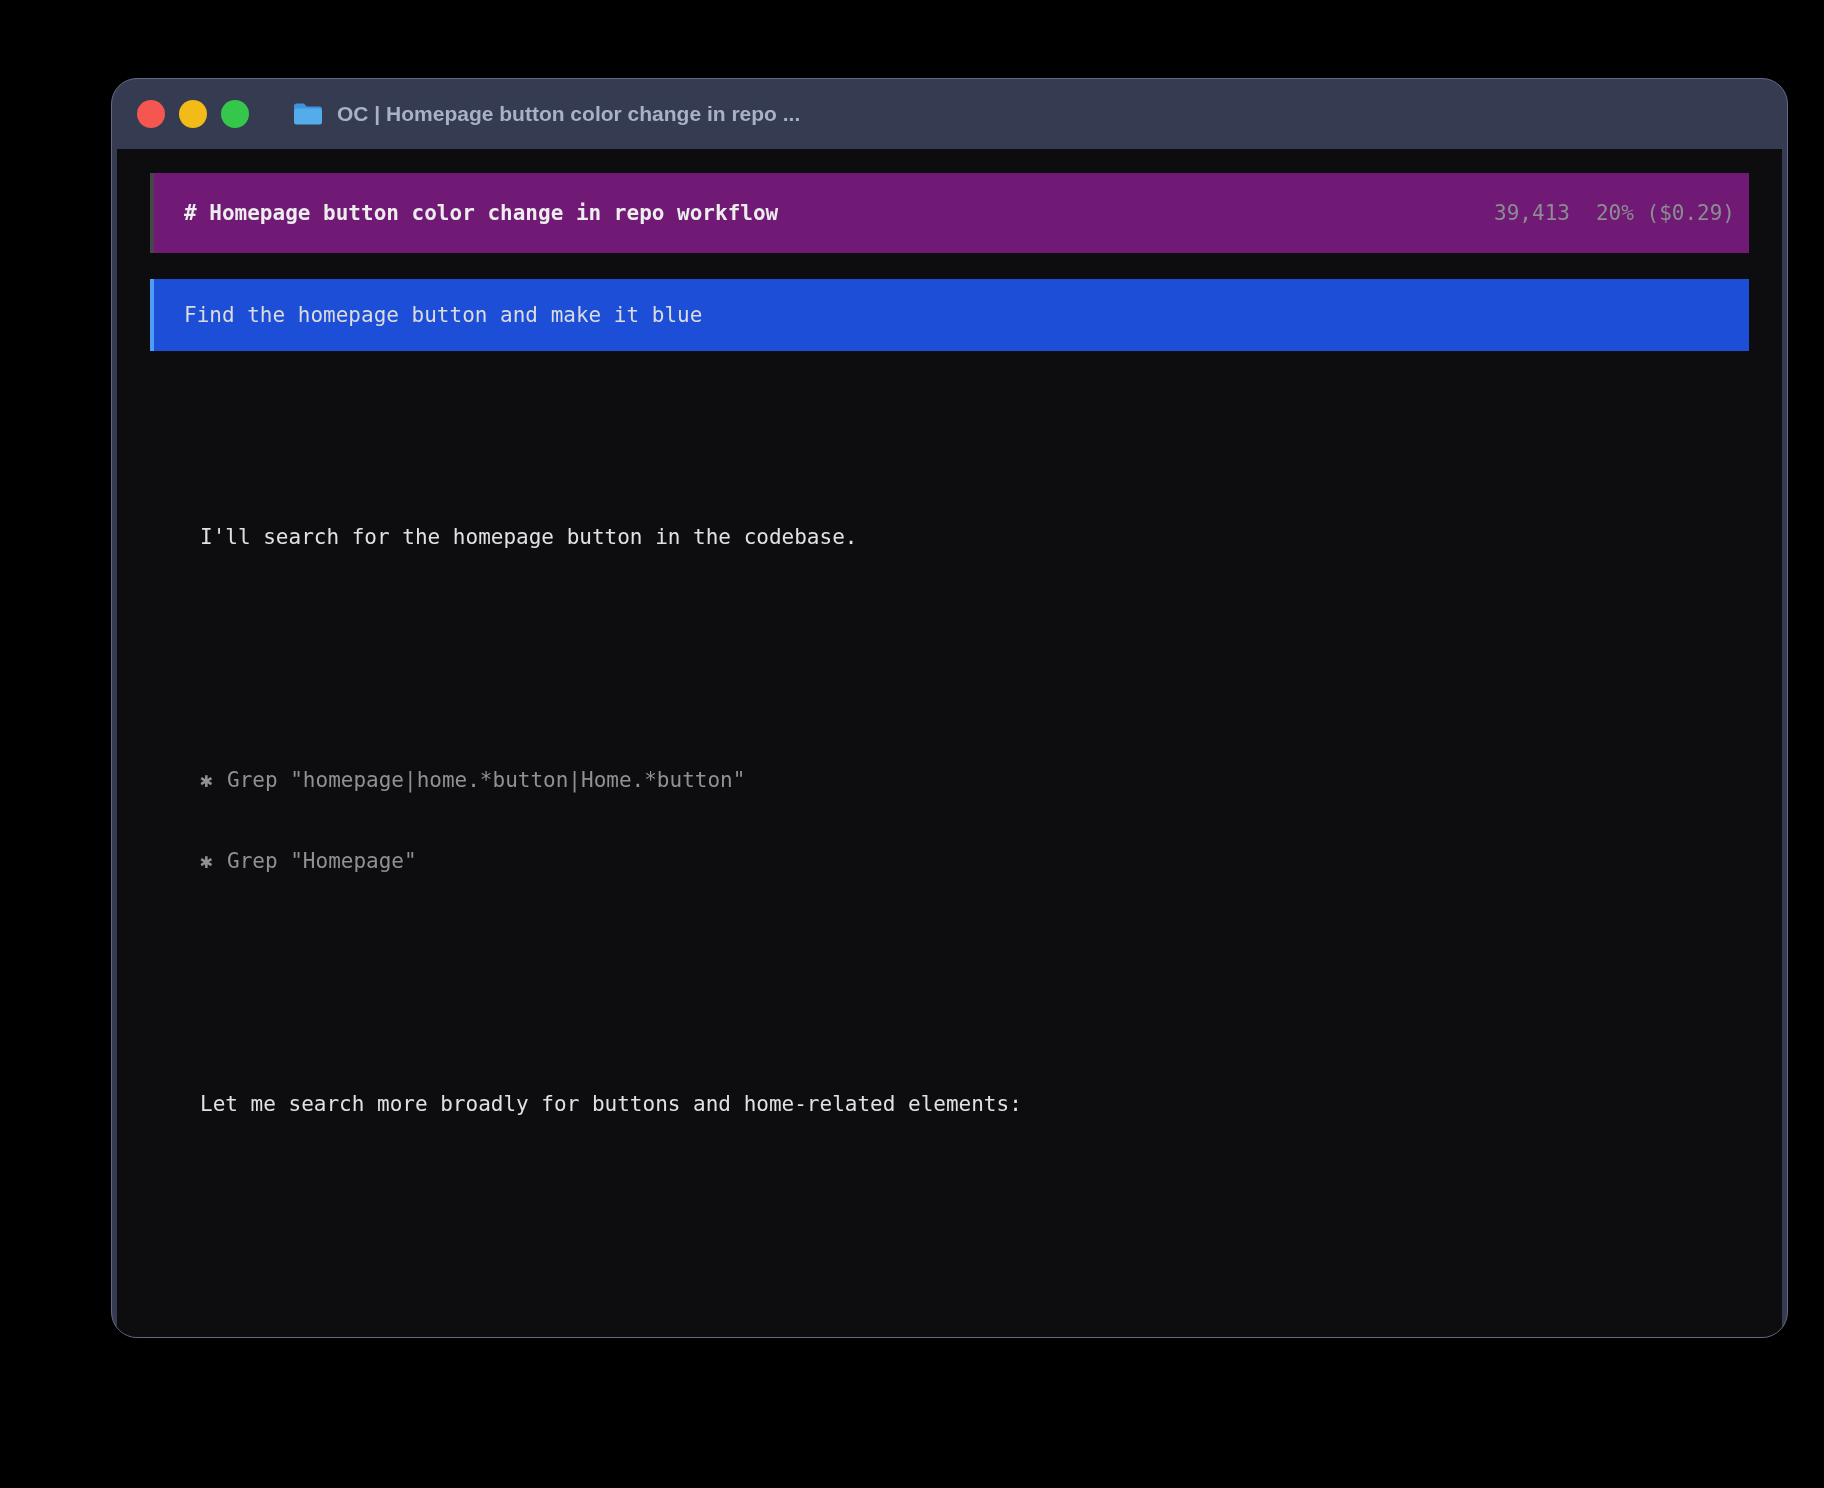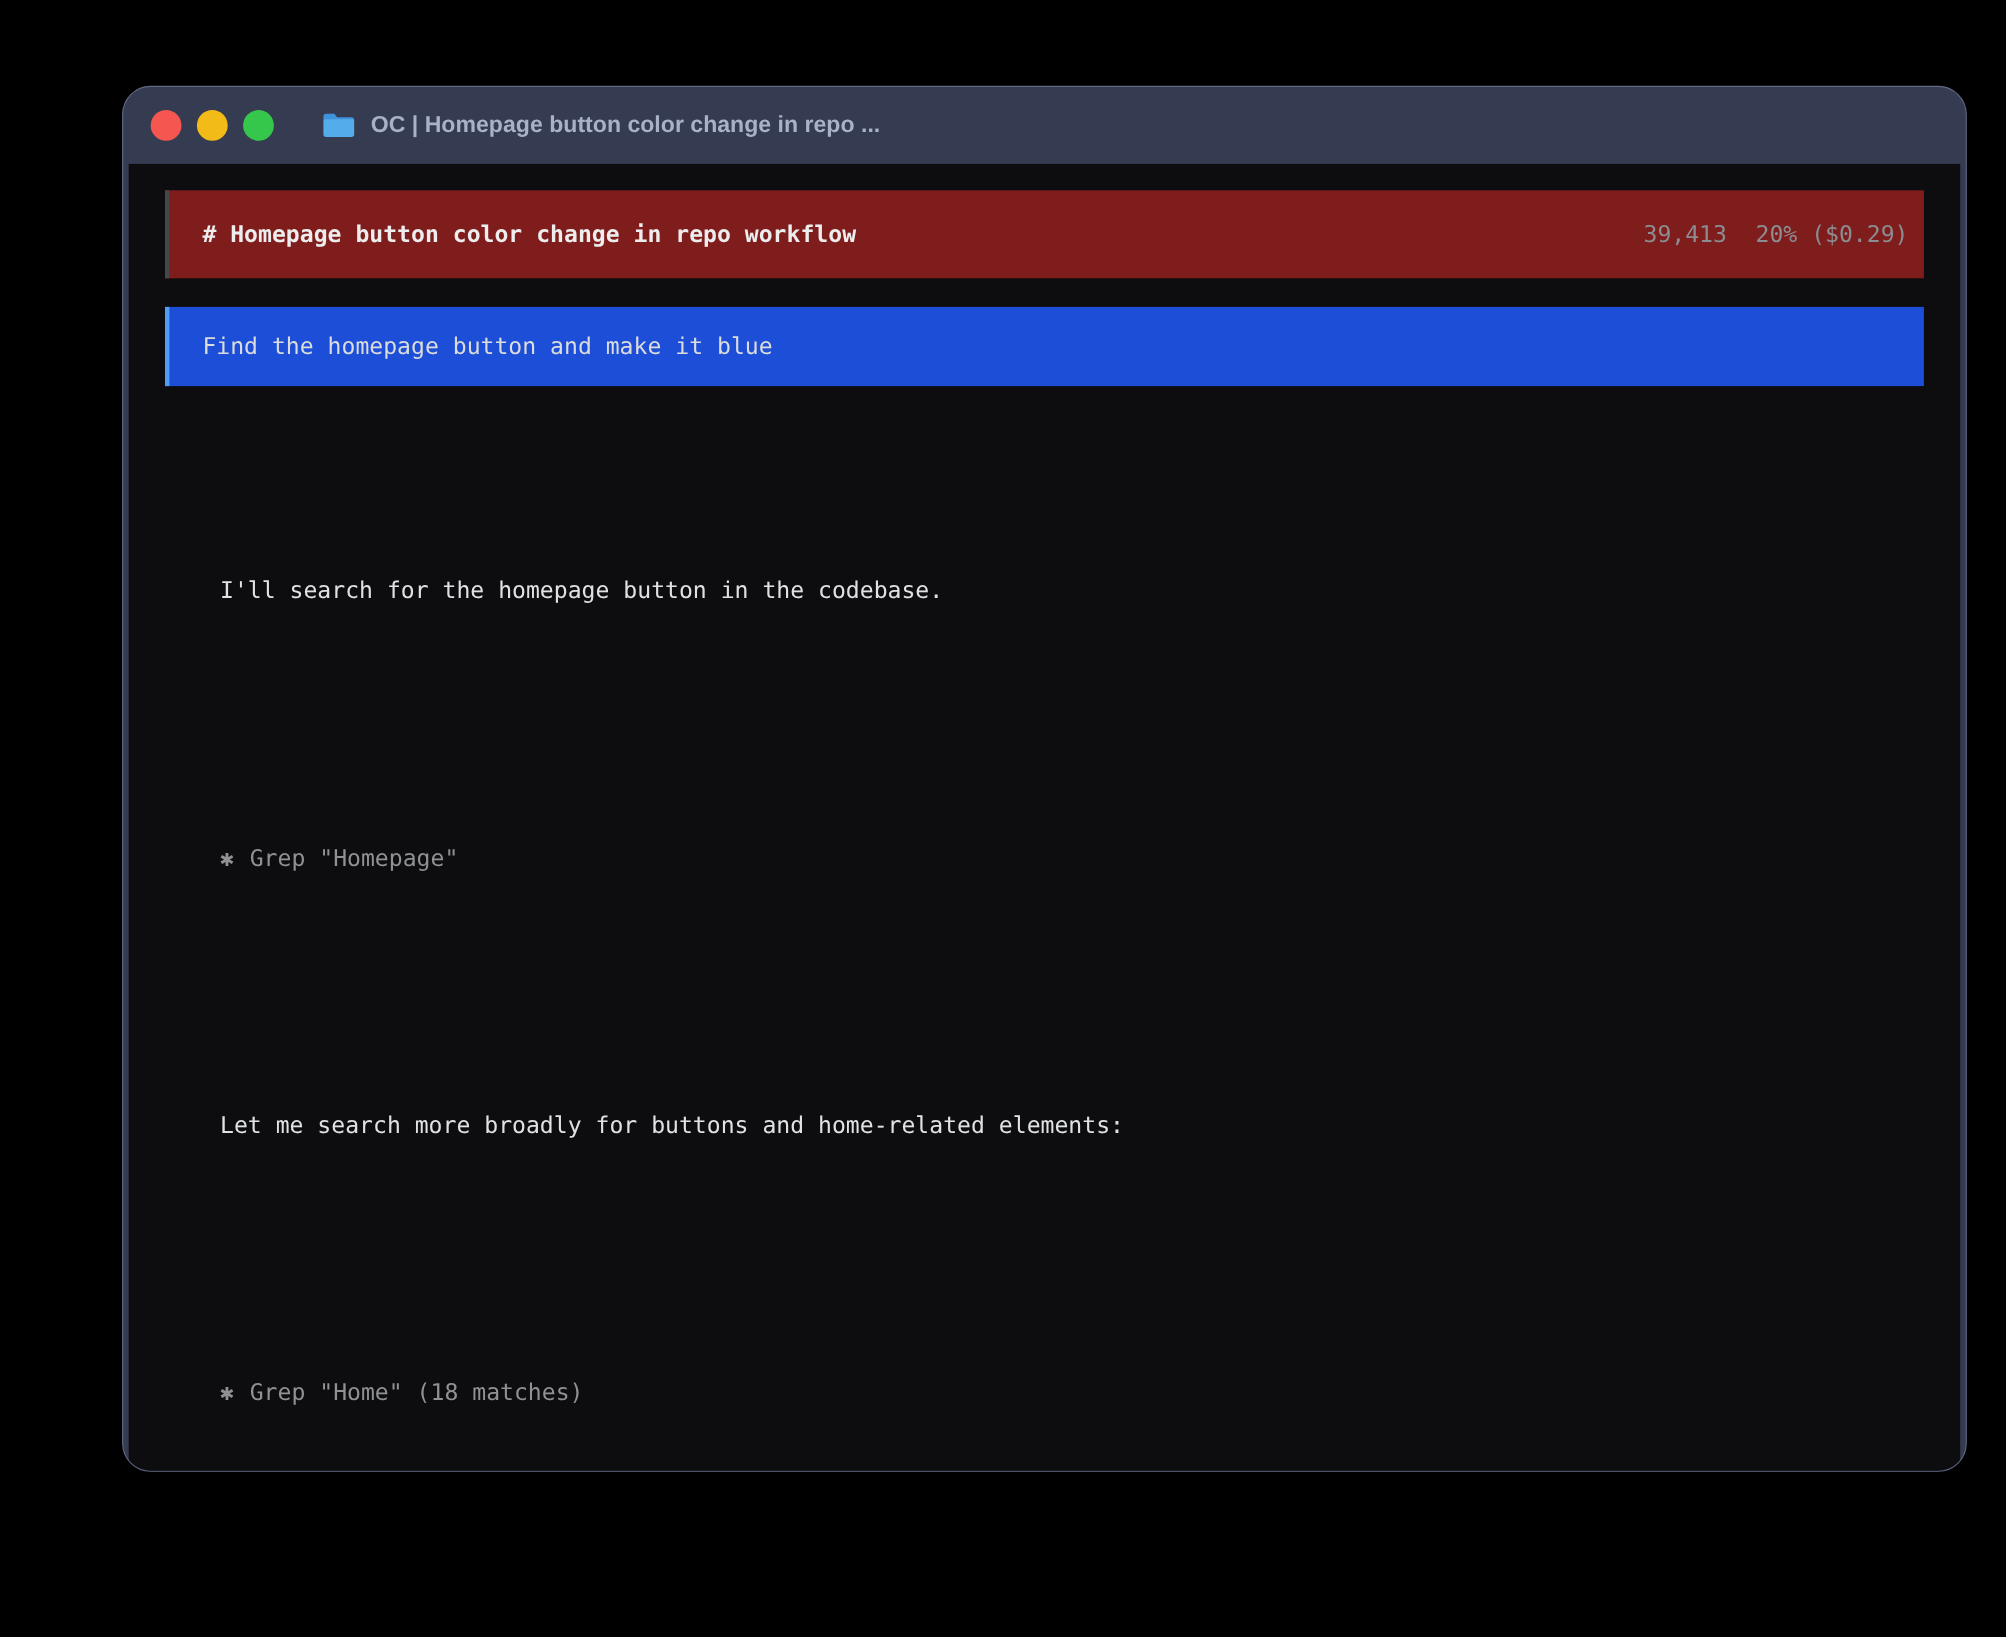--- a/index.html
+++ b/index.html
@@ -25,21 +25,21 @@
   }
 
   
   .terminal {
     flex:1; margin:0 5px 25px; background:#0d0d0f;
     display:flex; flex-direction:column; padding:24px 33px 0;
     font-size:21px; line-height:27px; white-space:pre;
   }
 
   .hblock {
-    flex:none; height:80px; background:#7f1d1d; border-left:4px solid #46474b;
+    flex:none; height:80px; background:#701a75; border-left:4px solid #46474b;
     display:flex; align-items:center; padding:0 14px 0 30px; margin-bottom:26px;
   }
   .hblock .s-title { font-weight:bold; color:#ededee; flex:1; }
   .hblock .s-stats { color:#8b8d91; display:flex; gap:26px; }
 
   .ublock {
     flex:none; height:72px; background:#1d4ed8; border-left:4px solid #509df6;
     display:flex; align-items:center; padding-left:30px; color:#dadcdd; margin-bottom:38px;
   }
 
@@ -81,20 +81,21 @@
       <span>Find the homepage button and make it blue</span>
     </div>
 
     <div class="transcript">
 
       <div class="grp">
         <div class="line txt">I'll search for the homepage button in the codebase.</div>
       </div>
 
       <div class="grp">
+        <div class="line tool"><span class="marker">✱</span><span>Grep "homepage|home.*button|Home.*button"</span></div>
         <div class="line tool"><span class="marker">✱</span><span>Grep "Homepage"</span></div>
       </div>
 
       <div class="grp">
         <div class="line txt">Let me search more broadly for buttons and home-related elements:</div>
       </div>
 
       <div class="grp">
         <div class="line tool"><span class="marker">✱</span><span>Grep "Home" (18 matches)</span></div>
         

